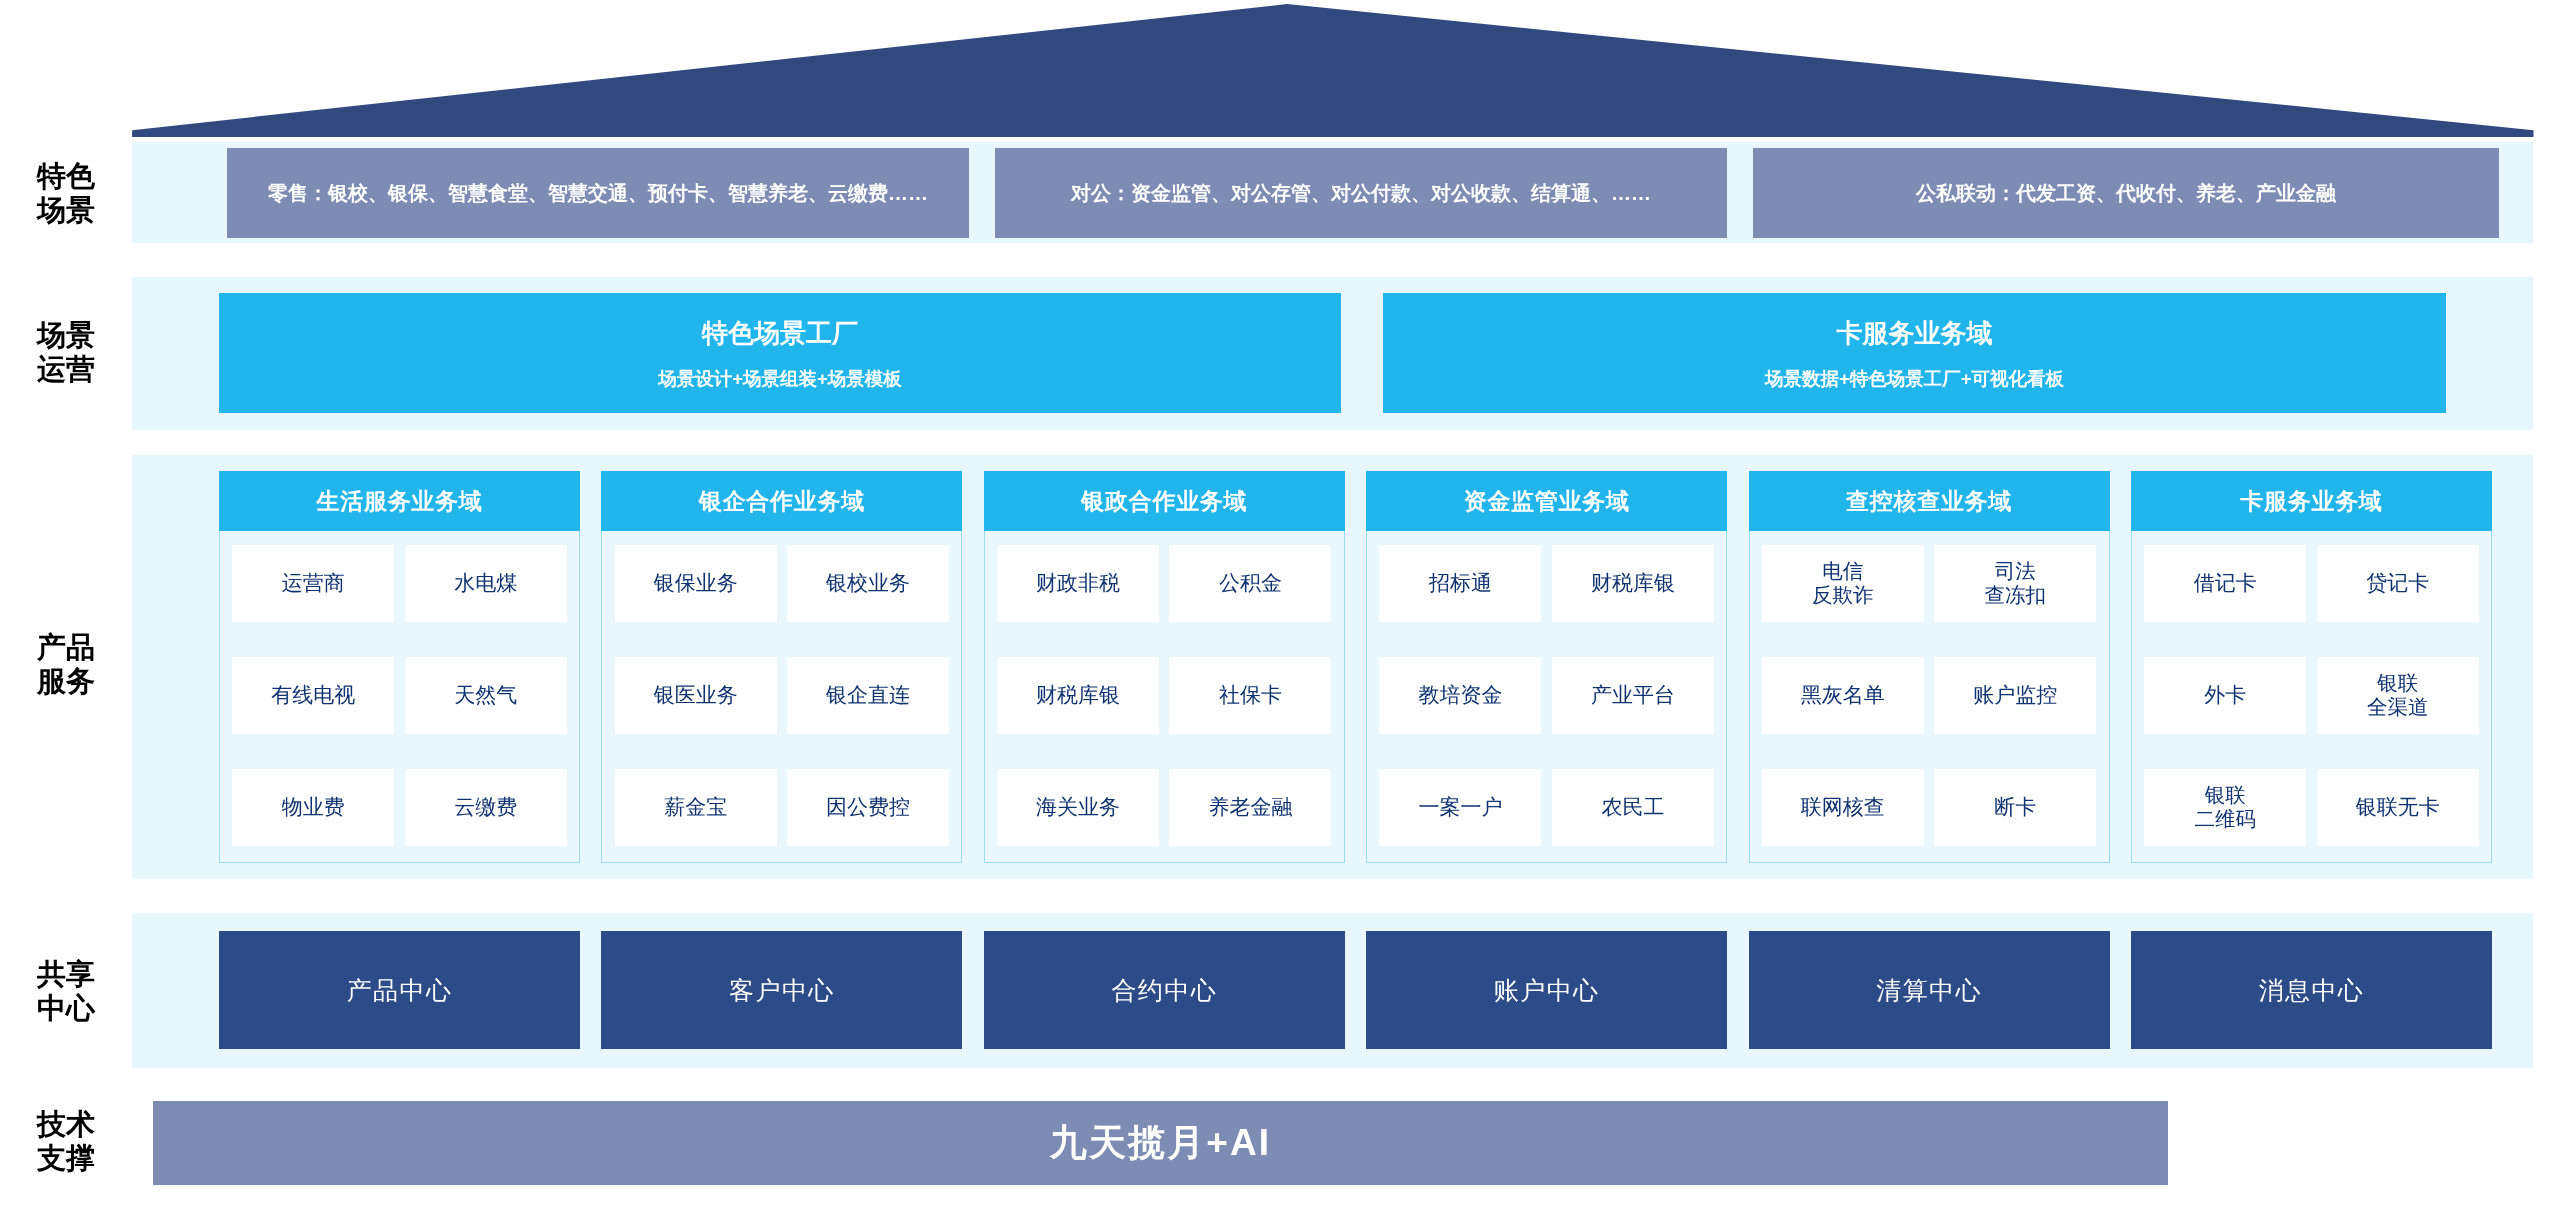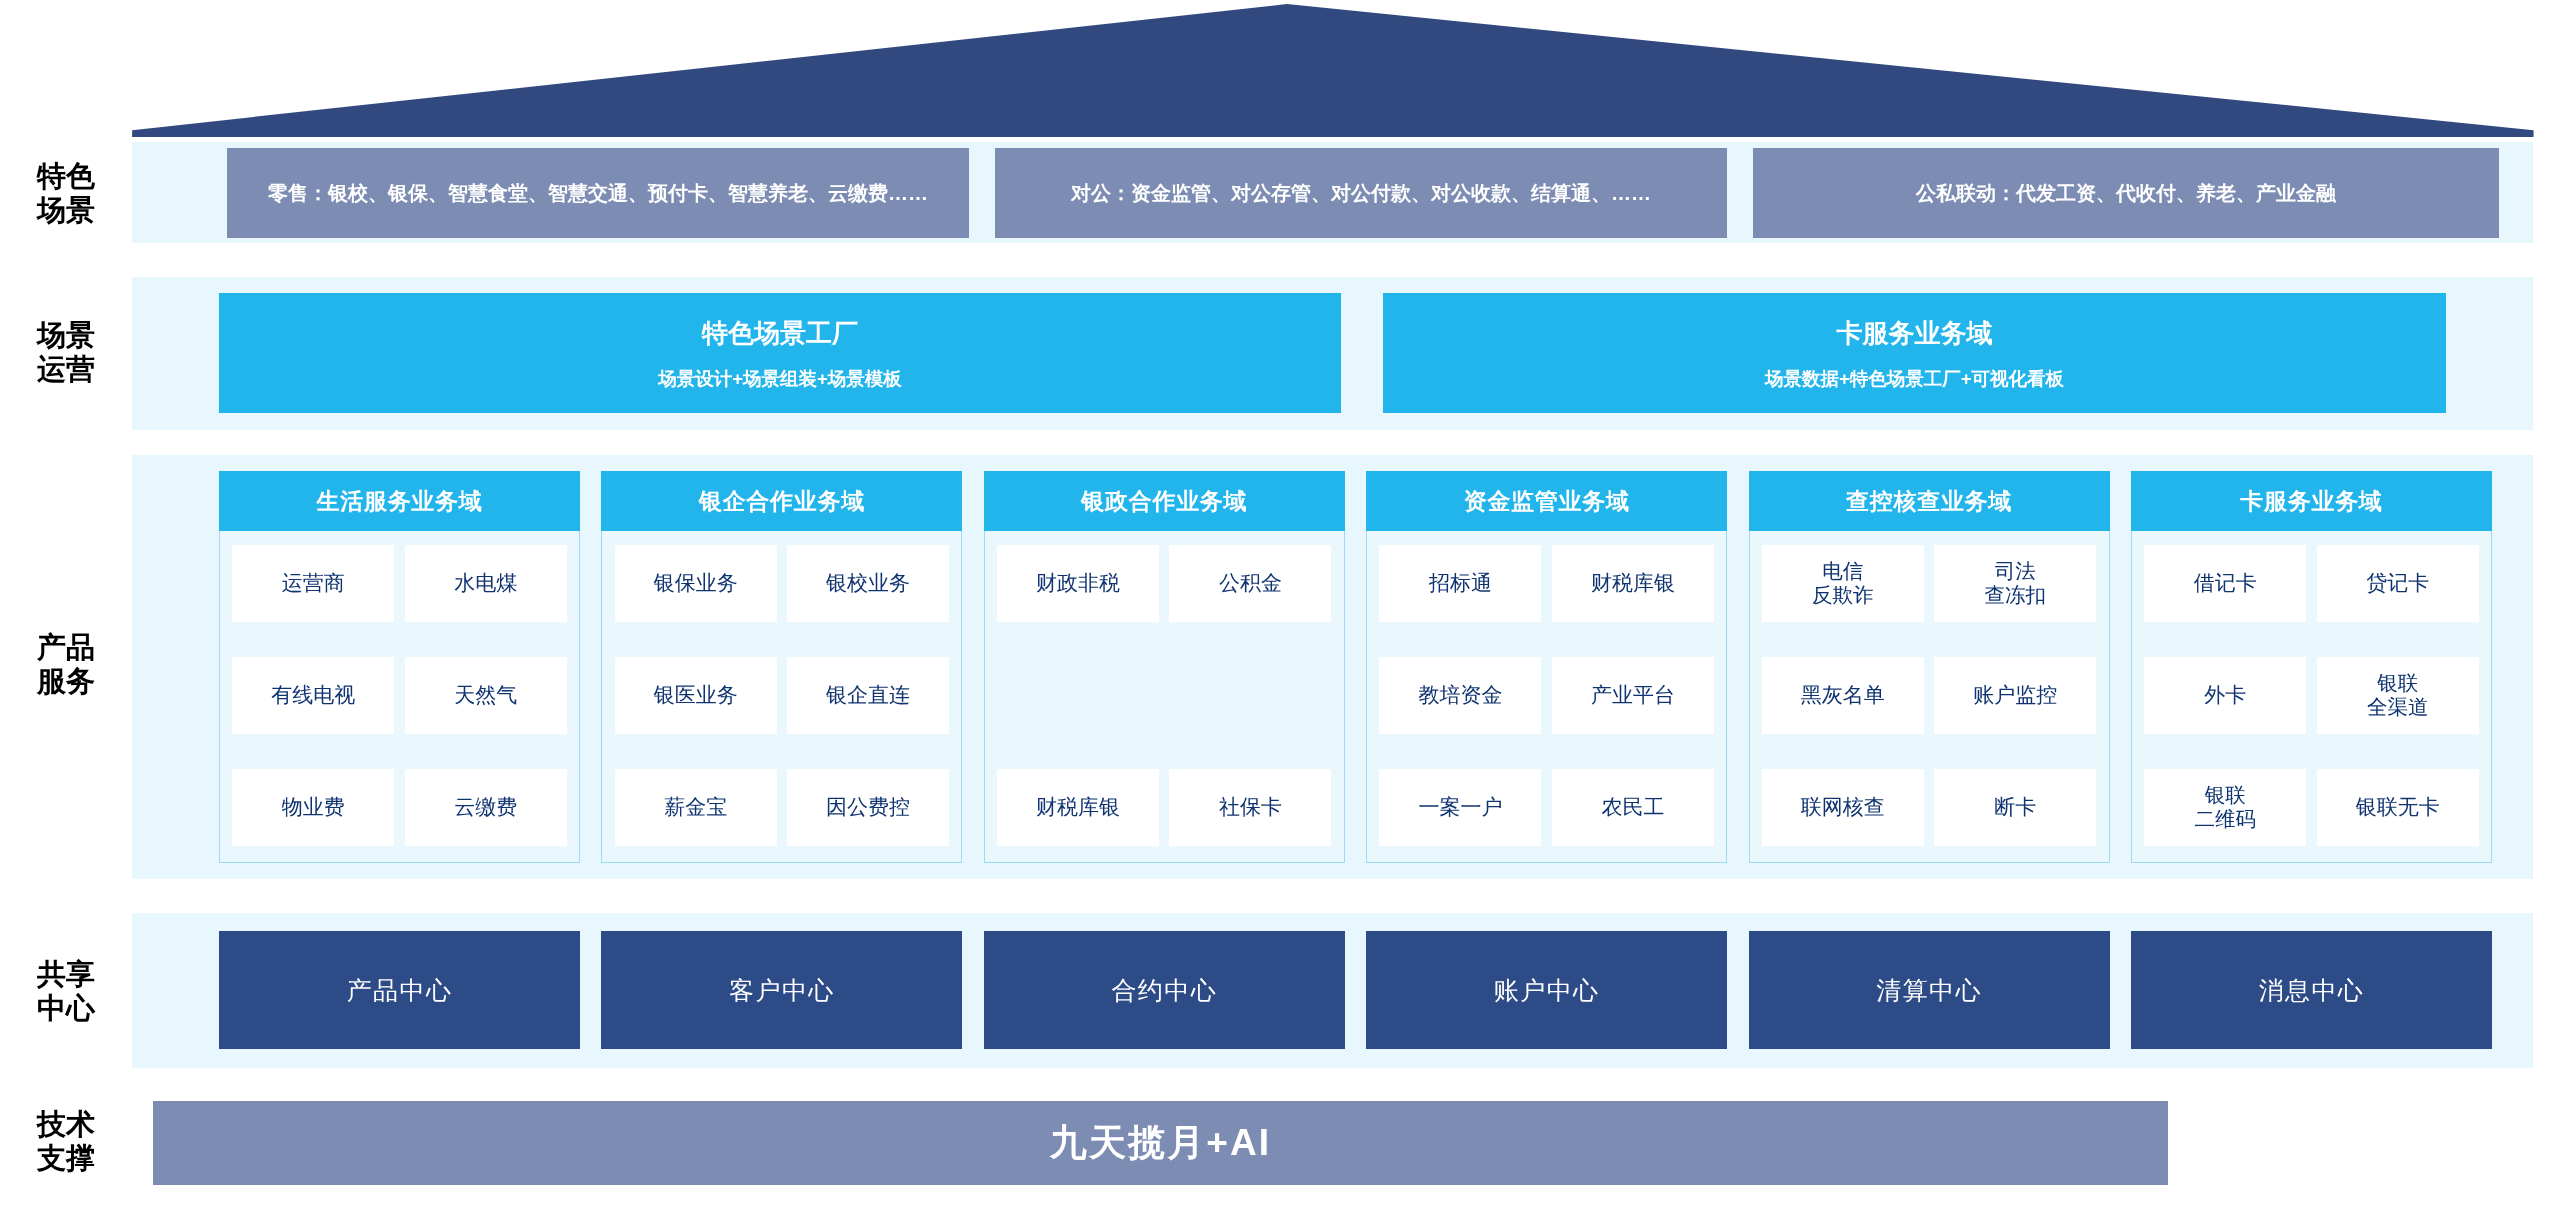--- a/index.html
+++ b/index.html
@@ -209,20 +209,28 @@
             </div>
           </div>
           <div class="drow">
             <div class="cell">
               <span>财税库银</span>
             </div>
             <div class="cell">
               <span>社保卡</span>
             </div>
           </div>
+          <div class="drow">
+            <div class="cell">
+              <span>海关业务</span>
+            </div>
+            <div class="cell">
+              <span>养老金融</span>
+            </div>
+          </div>
         </div>
       </div>
       <div class="domain">
         <div class="domain-head">资金监管业务域</div>
         <div class="domain-body">
           <div class="drow">
             <div class="cell">
               <span>招标通</span>
             </div>
             <div class="cell">

